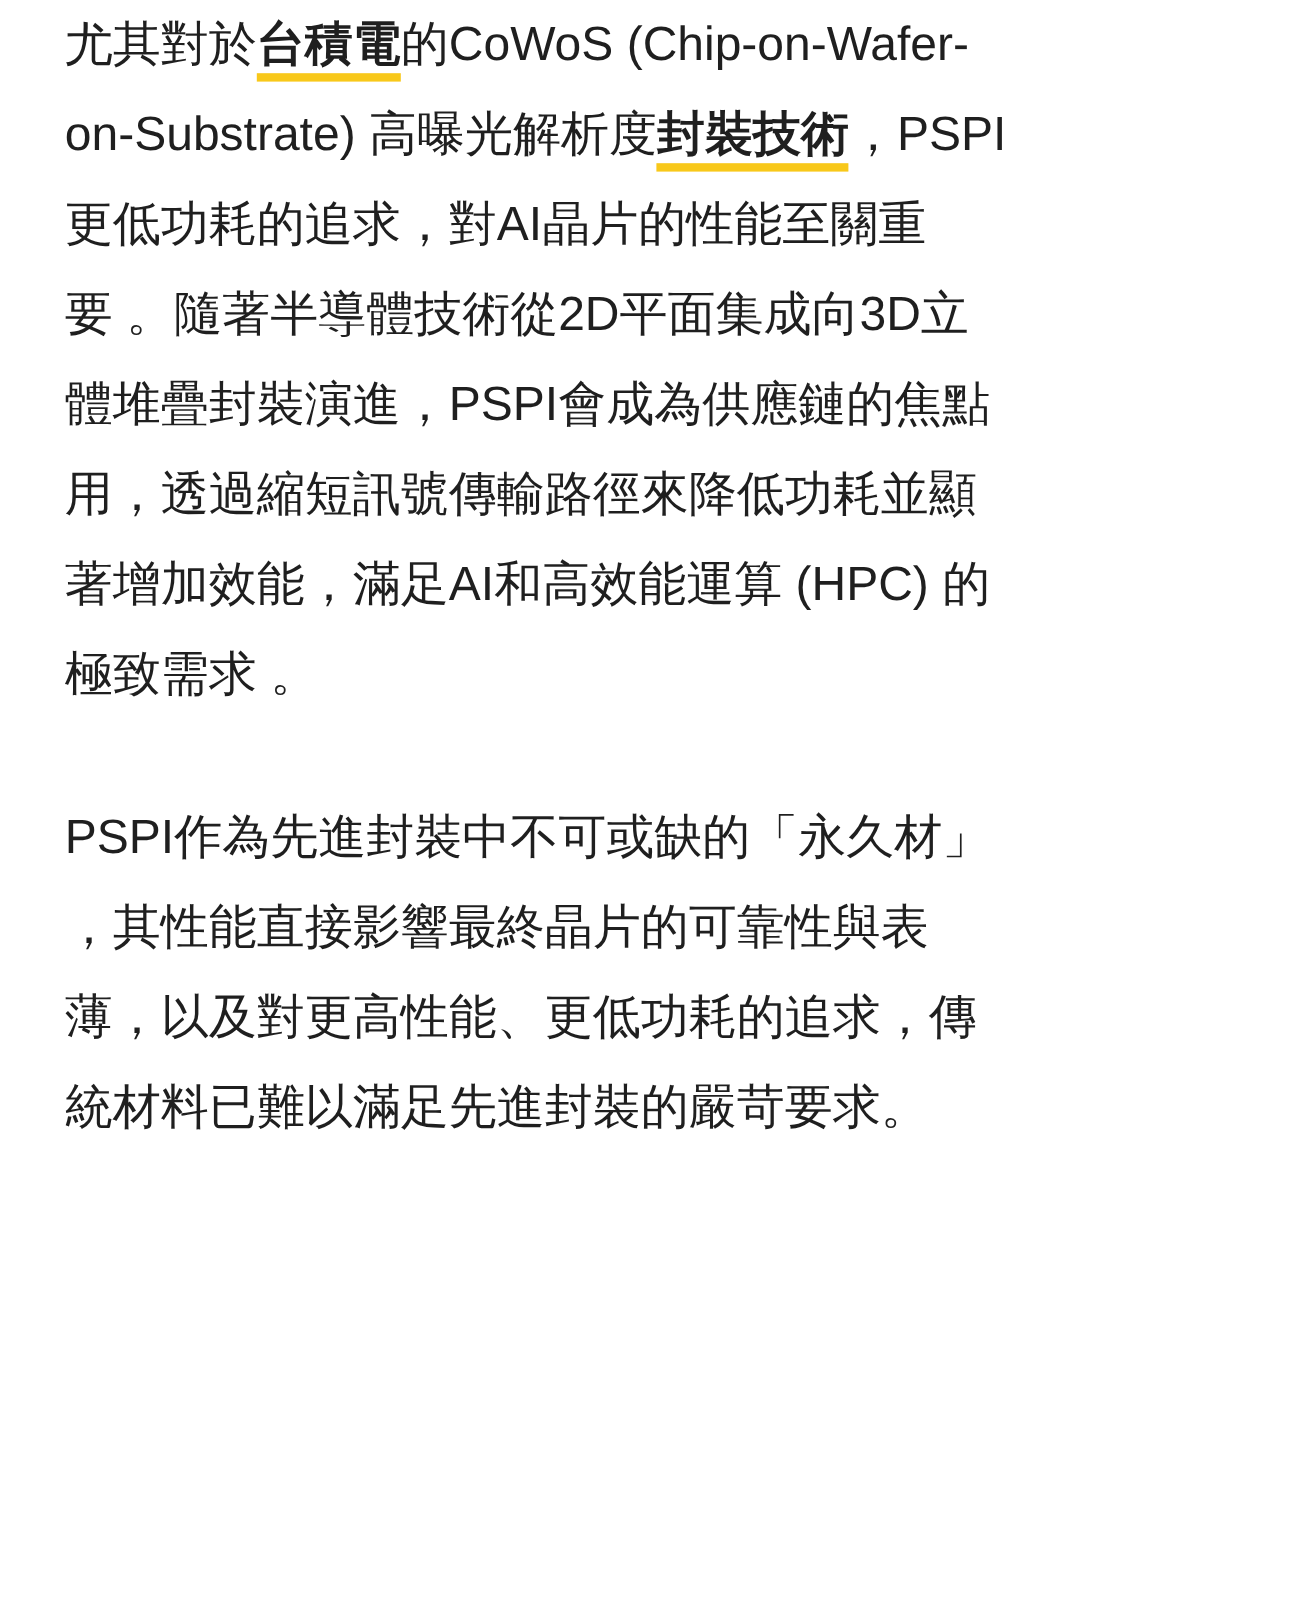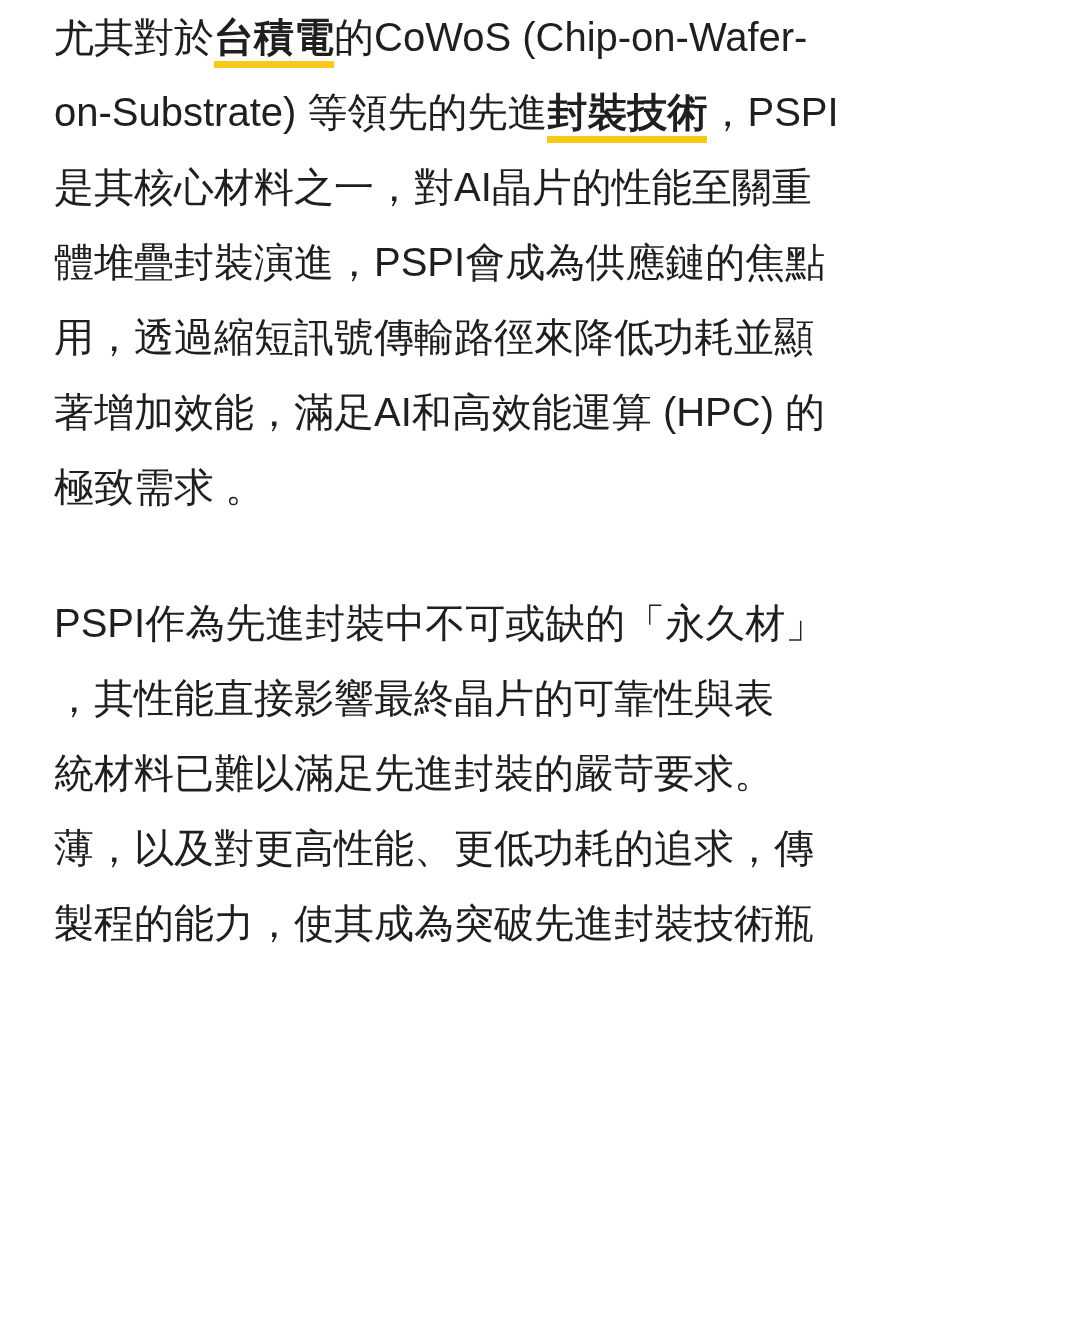--- a/index.html
+++ b/index.html
@@ -38,27 +38,27 @@
     padding-bottom:2px;
     cursor:pointer;
   }
 </style>
 </head>
 <body>
 
 <main class="article">
     <div class="paragraph">
       <div class="line"><span>尤其對於</span><span class="entity">台積電</span><span>的CoWoS (Chip-on-Wafer-</span></div>
-      <div class="line"><span>on-Substrate) 等領先的先進</span><span class="entity">封裝技術</span><span>，PSPI</span></div>
-      <div class="line"><span>是其核心材料之一，對AI晶片的性能至關重</span></div>
+      <div class="line"><span>on-Substrate) 高曝光解析度</span><span class="entity">封裝技術</span><span>，PSPI</span></div>
+      <div class="line"><span>更低功耗的追求，對AI晶片的性能至關重</span></div>
+      <div class="line"><span>要 。隨著半導體技術從2D平面集成向3D立</span></div>
       <div class="line"><span>體堆疊封裝演進，PSPI會成為供應鏈的焦點</span></div>
       <div class="line"><span>用，透過縮短訊號傳輸路徑來降低功耗並顯</span></div>
       <div class="line"><span>著增加效能，滿足AI和高效能運算 (HPC) 的</span></div>
       <div class="line"><span>極致需求 。</span></div>
     </div>
     <div class="paragraph">
       <div class="line"><span>PSPI作為先進封裝中不可或缺的「永久材」</span></div>
       <div class="line"><span>，其性能直接影響最終晶片的可靠性與表</span></div>
+      <div class="line"><span>薄，以及對更高性能、更低功耗的追求，傳</span></div>
       <div class="line"><span>統材料已難以滿足先進封裝的嚴苛要求。</span></div>
-      <div class="line"><span>薄，以及對更高性能、更低功耗的追求，傳</span></div>
-      <div class="line"><span>製程的能力，使其成為突破先進封裝技術瓶</span></div>
     </div>
   </main>
 
 </body></html>

